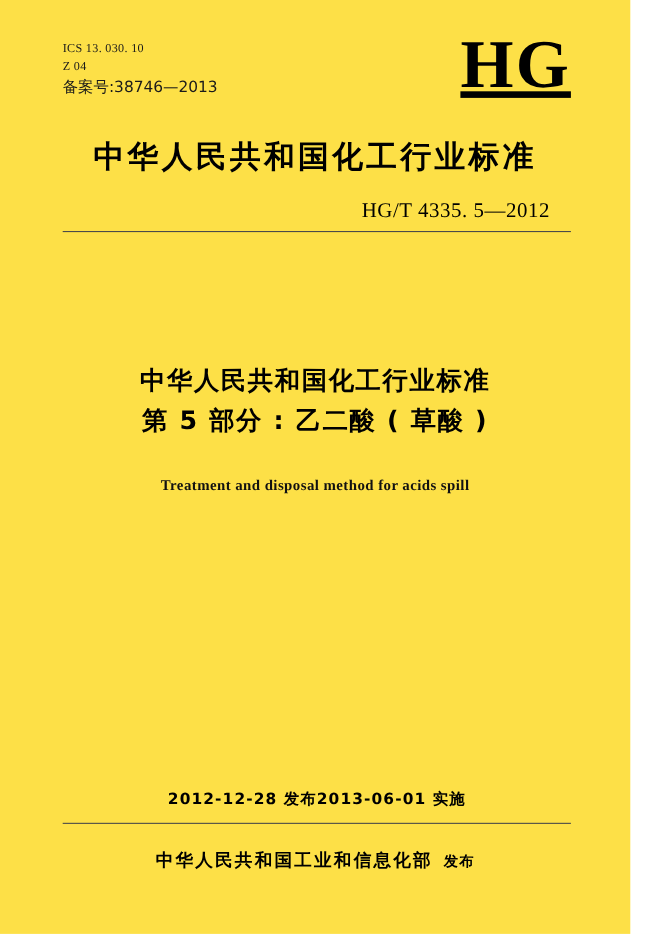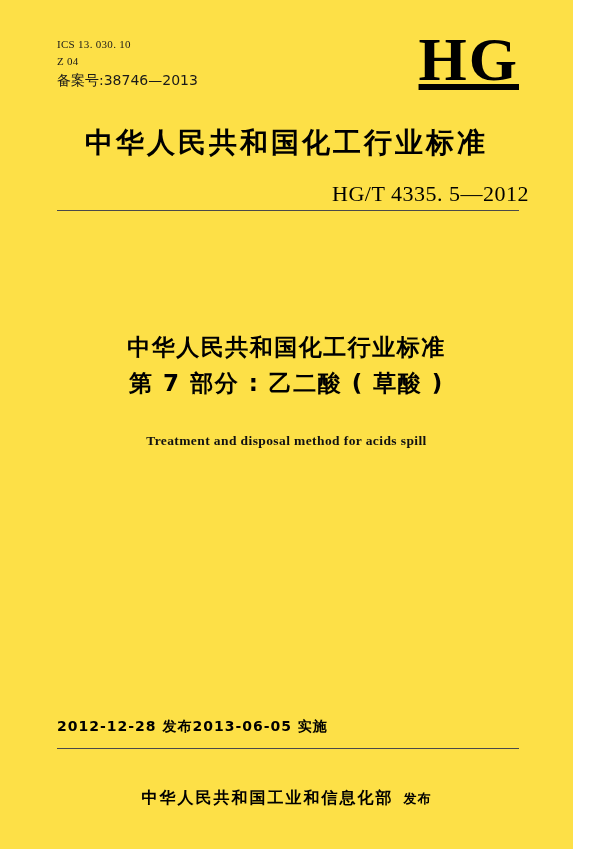--- a/index.html
+++ b/index.html
@@ -56,24 +56,24 @@
     font-family: "DejaVu Sans", sans-serif;
     font-weight: bold;
     font-size: 28px;
     letter-spacing: 3px;
     color: #000;
   }
 
   
   .std-number {
     position: absolute;
-    right: 44px;
+    right: 73px;
     top: 181px;
     font-family: "Liberation Serif", serif;
-    font-size: 22px;
+    font-size: 19px;
     letter-spacing: 0.5px;
     color: #000;
   }
 
   
   .header-rule {
     position: absolute;
     left: 57px;
     right: 54px;
     top: 210px;
@@ -107,21 +107,21 @@
     font-weight: bold;
   }
 
   
   .date-row {
     position: absolute;
     left: 57px;
     right: 54px;
     top: 718px;
     display: flex;
-    justify-content: flex-start;
+    justify-content: center;
     align-items: baseline;
     font-family: "DejaVu Sans", sans-serif;
     font-weight: bold;
     font-size: 14px;
     letter-spacing: 1px;
     color: #000;
   }
   .date-row .date-text { white-space: nowrap; }
 
   .footer-rule {
@@ -131,21 +131,21 @@
     top: 748px;
     border-top: 1px solid #4a4a4a;
     height: 0;
   }
 
   
   .issuer {
     position: absolute;
     left: 0;
     right: 0;
-    top: 788px;
+    top: 772px;
     text-align: center;
     font-family: "DejaVu Sans", sans-serif;
     font-weight: bold;
     font-size: 16px;
     letter-spacing: 2px;
     color: #000;
   }
   .issuer .publish {
     font-size: 13px;
     letter-spacing: 1px;
@@ -167,29 +167,29 @@
   <div class="hg-mark">HG</div>
 
   <div class="std-title">中华人民共和国化工行业标准</div>
 
   <div class="std-number">HG/T 4335. 5—2012</div>
 
   <div class="header-rule"></div>
 
   <div class="doc-title">
     <div class="cn-line">中华人民共和国化工行业标准</div>
-    <div class="cn-line">第 7 部分 : 乙二酸 ( 草酸 )</div>
+    <div class="cn-line">第 5 部分 : 乙二酸 ( 草酸 )</div>
     <div class="en-block">
       <div>Treatment and disposal method for acids spill</div>
     </div>
   </div>
 
   <div class="date-row">
     <div class="date-text">2012-12-28 发布</div>
-    <div class="date-text">2013-06-05 实施</div>
+    <div class="date-text">2013-06-01 实施</div>
   </div>
 
   <div class="footer-rule"></div>
 
   <div class="issuer">
     <span>中华人民共和国工业和信息化部</span><span class="publish">发布</span>
   </div>
 
 </div>
 

